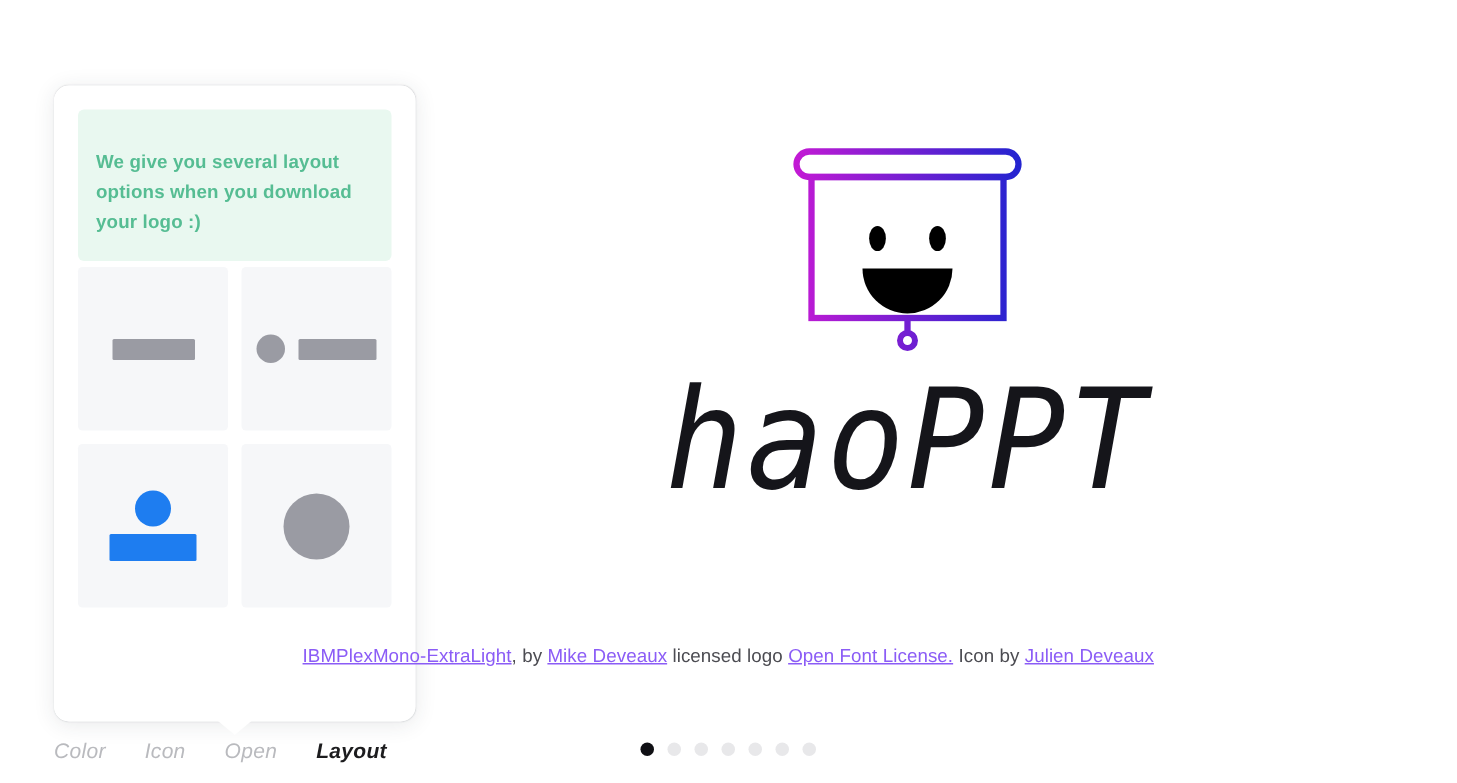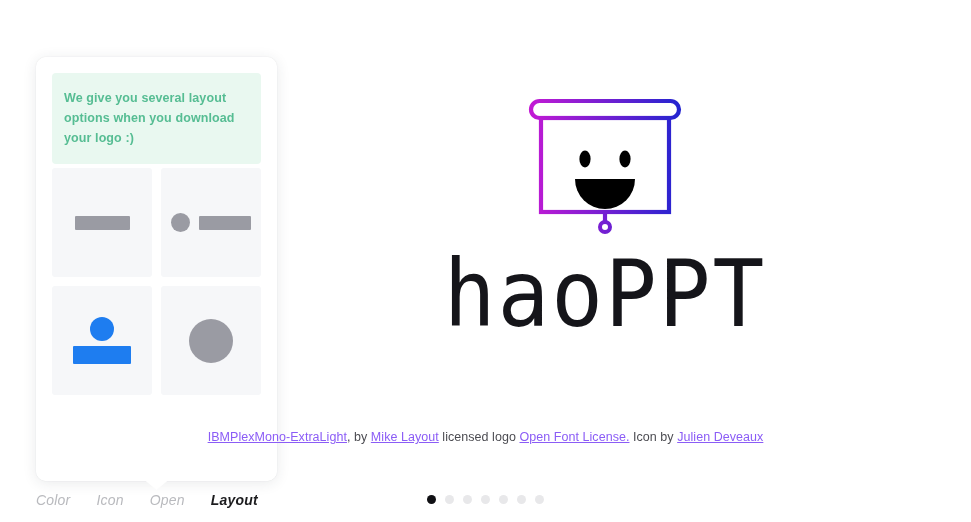--- a/index.html
+++ b/index.html
@@ -51,21 +51,21 @@
     left: 0; top: 0; right: 0; bottom: 0;
     padding: 16px 16px 0 16px;
     background: #ffffff;
     border-radius: 10px;
   }
 
   
   #tip-banner {
     background: #e9f8f0;
     border-radius: 4px;
-    padding: 15px 14px 16px 12px;
+    padding: 25px 14px 16px 12px;
     margin-bottom: 4px;
   }
   #tip-text {
     color: #56bd93;
     font-size: 12.5px;
     font-weight: bold;
     line-height: 20px;
     letter-spacing: 0.1px;
   }
 
@@ -130,20 +130,21 @@
   
   #logo-stage {
     position: absolute;
     left: 300px;
     top: 95px;
     width: 610px;
     height: 270px;
     display: flex;
     flex-direction: column;
     align-items: center;
+    font-style: italic;
   }
 
   #logo-icon { display: block; }
 
   #logo-wordmark {
     font-family: "DejaVu Sans Mono", "Liberation Mono", monospace;
     font-size: 86px;
     font-weight: 100;
     color: #15151a;
     letter-spacing: 2px;
@@ -262,21 +263,21 @@
       <circle cx="80" cy="132" r="5" stroke="url(#logoGrad)" stroke-width="4" fill="none"></circle>
 
       <ellipse cx="60" cy="64" rx="5.6" ry="8.4" fill="#000000"></ellipse>
       <ellipse cx="100" cy="64" rx="5.6" ry="8.4" fill="#000000"></ellipse>
       <path d="M50 84 A30 30 0 0 0 110 84 Z" fill="#000000"></path>
     </svg>
 
     <div id="logo-wordmark">haoPPT</div>
   </div>
 
-  <div id="attribution"><span class="link">IBMPlexMono-ExtraLight</span><span>, by </span><span class="link">Mike Layout</span><span> licensed logo </span><span class="link">Open Font License.</span><span> Icon by </span><span class="link">Julien Deveaux</span></div>
+  <div id="attribution"><span class="link">IBMPlexMono-ExtraLight</span><span>, by </span><span class="link">Mike Deveaux</span><span> licensed logo </span><span class="link">Open Font License.</span><span> Icon by </span><span class="link">Julien Deveaux</span></div>
 
   <div id="pager">
     <span class="pager-dot active"></span>
     <span class="pager-dot"></span>
     <span class="pager-dot"></span>
     <span class="pager-dot"></span>
     <span class="pager-dot"></span>
     <span class="pager-dot"></span>
     <span class="pager-dot"></span>
   </div>

